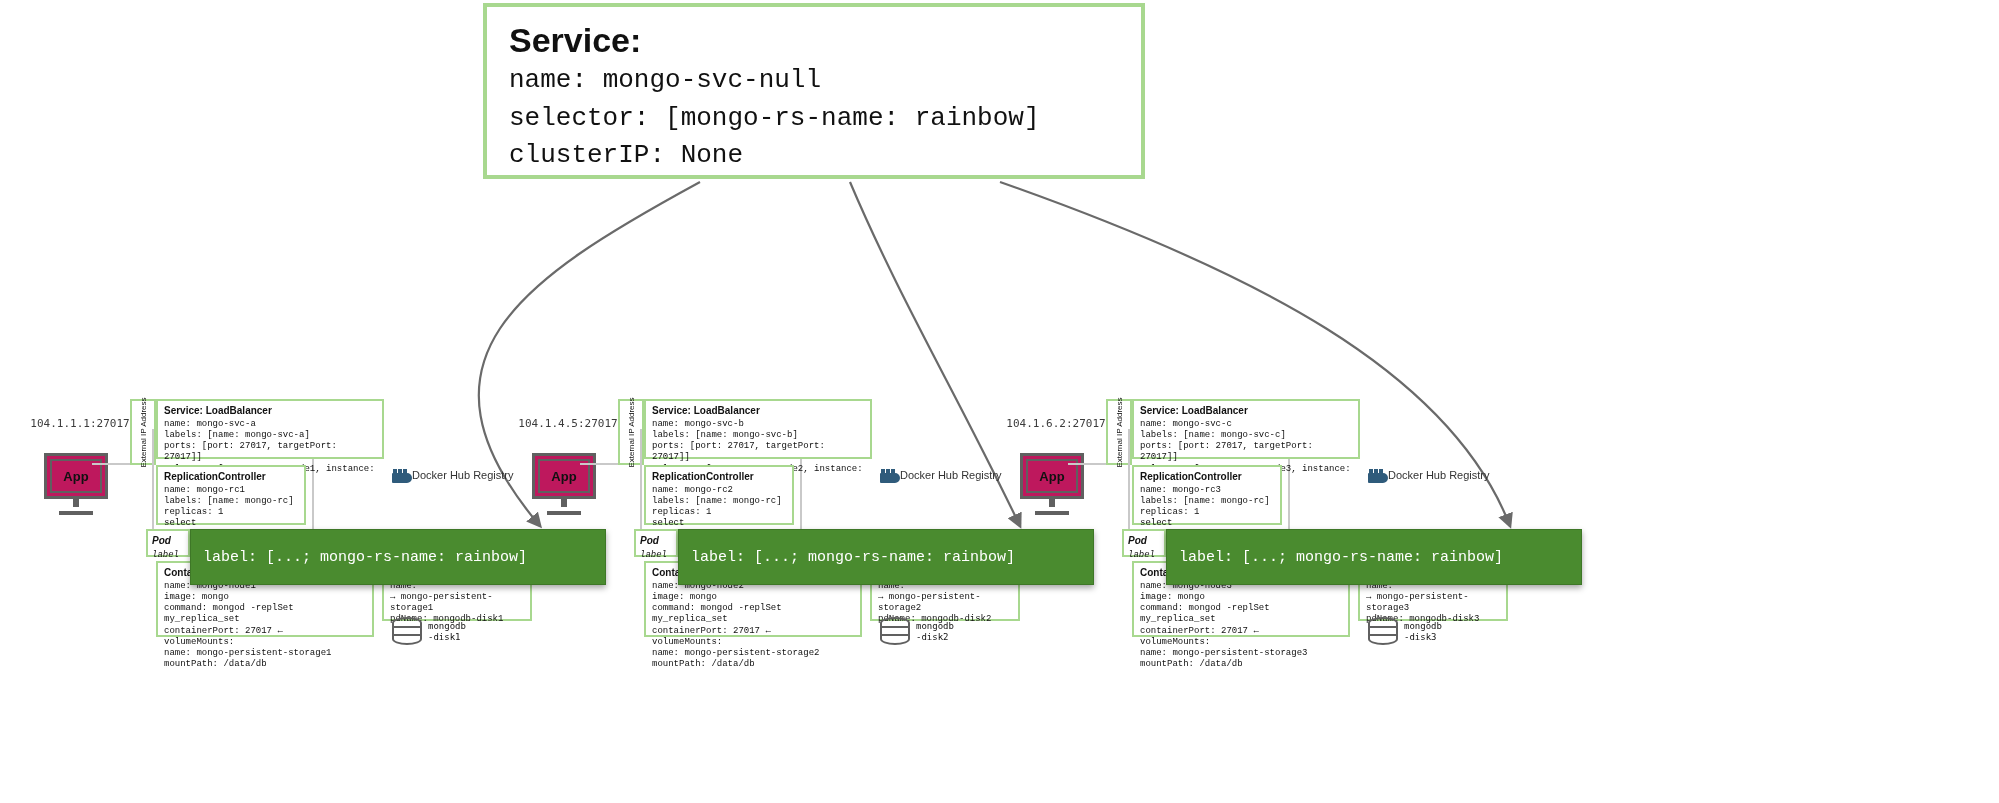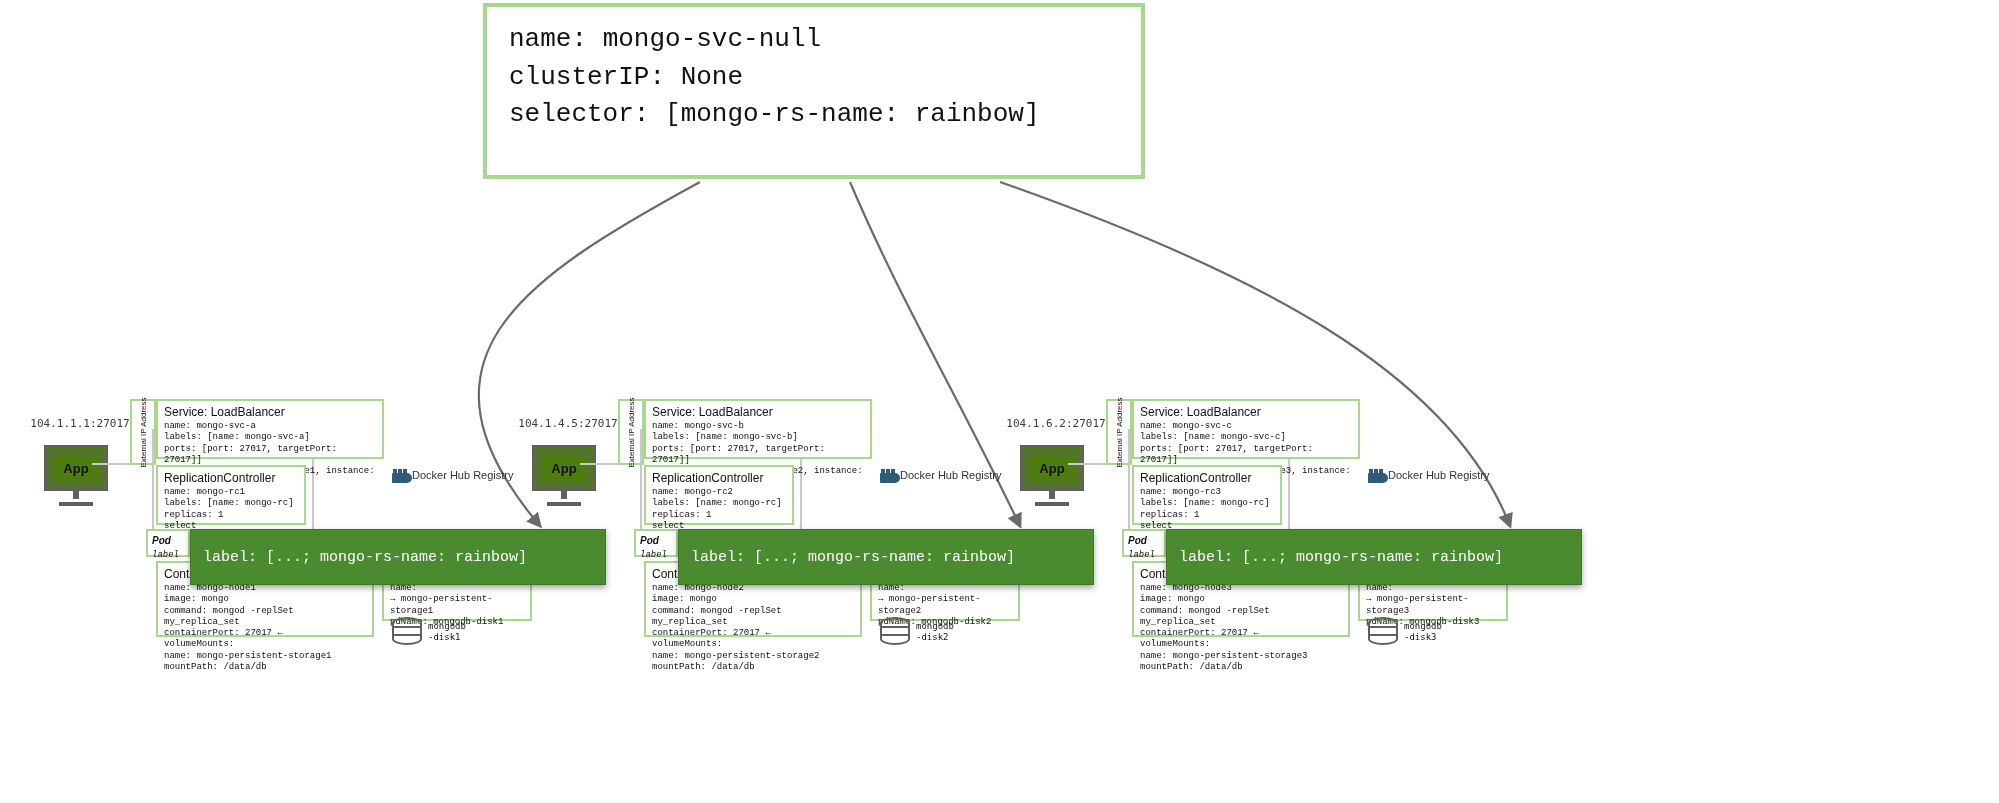--- a/index.html
+++ b/index.html
@@ -60,23 +60,23 @@
     left: 4px; top: 18px;
     width: 108px;
     text-align: center;
     font-size: 11px;
     color: #3b3b3b;
     font-family: "Menlo","Consolas",monospace;
   }
   .monitor {
     width: 58px; height: 40px;
     border: 3px solid #606060;
-    margin: 4px auto;
+    margin: 12px auto;
     position: relative;
-    background: #4d7c0f;
+    background: #be185d;
   }
   .monitor .inner {
     position: absolute;
     left: 3px; top: 3px; right: 3px; bottom: 3px;
     border: 2px solid #606060;
     display: flex;
     align-items: center;
     justify-content: center;
     font-weight: 700;
     font-size: 13px;
@@ -119,21 +119,21 @@
     position: absolute;
     border: 2px solid #a8d88f;
     background: #fff;
     box-sizing: border-box;
     font-size: 9px;
     line-height: 1.25;
     color: #111;
     font-family: "Menlo","Consolas","Courier New",monospace;
     padding: 4px 6px;
   }
-  .gbox .hdr { font-family: Arial, Helvetica, sans-serif; font-weight: 400; font-size: 12px; margin-bottom: 1px; }
+  .gbox .hdr { font-family: Arial, Helvetica, sans-serif; font-weight: 700; font-size: 10px; margin-bottom: 1px; }
 
   .svc-lb   { left: 134px; top: 0px;  width: 228px; height: 60px; }
   .rc       { left: 134px; top: 66px; width: 150px; height: 60px; z-index:1;}
   .pod      { left: 124px; top: 130px; width: 44px;  height: 28px; font-family: Arial; font-weight:700; font-size:10px; padding:4px;font-style:italic;}
   .pod2     { left: 118px; top: 134px; width: 44px;  height: 28px; z-index:-1;}
   .container{ left: 134px; top: 162px; width: 218px; height: 76px; }
   .volume   { left: 360px; top: 162px; width: 150px; height: 60px; }
 
   
   .docker {
@@ -215,31 +215,32 @@
   .cluster .wire {
     position:absolute;
     background:#c9c9c9;
     z-index:0;
   }
 </style>
 </head>
 <body>
 
 <div class="service-box">
+  <div class="title">Service:</div>
   <div class="kv mono">
     <span>name:</span>
     <span>mongo-svc-null</span>
   </div>
   <div class="kv mono">
+    <span>selector:</span>
+    <span>[mongo-rs-name: rainbow]</span>
+  </div>
+  <div class="kv mono">
     <span>clusterIP:</span>
     <span>None</span>
-  </div>
-  <div class="kv mono">
-    <span>selector:</span>
-    <span>[mongo-rs-name: rainbow]</span>
   </div>
 </div>
 
 <svg class="arrows">
   <defs>
     <marker id="ah" viewBox="0 0 10 10" refX="8" refY="5" markerWidth="7" markerHeight="7" orient="auto-start-reverse">
       <path d="M 0 0 L 10 5 L 0 10 z" fill="#6a6a6a"></path>
     </marker>
   </defs>
 

